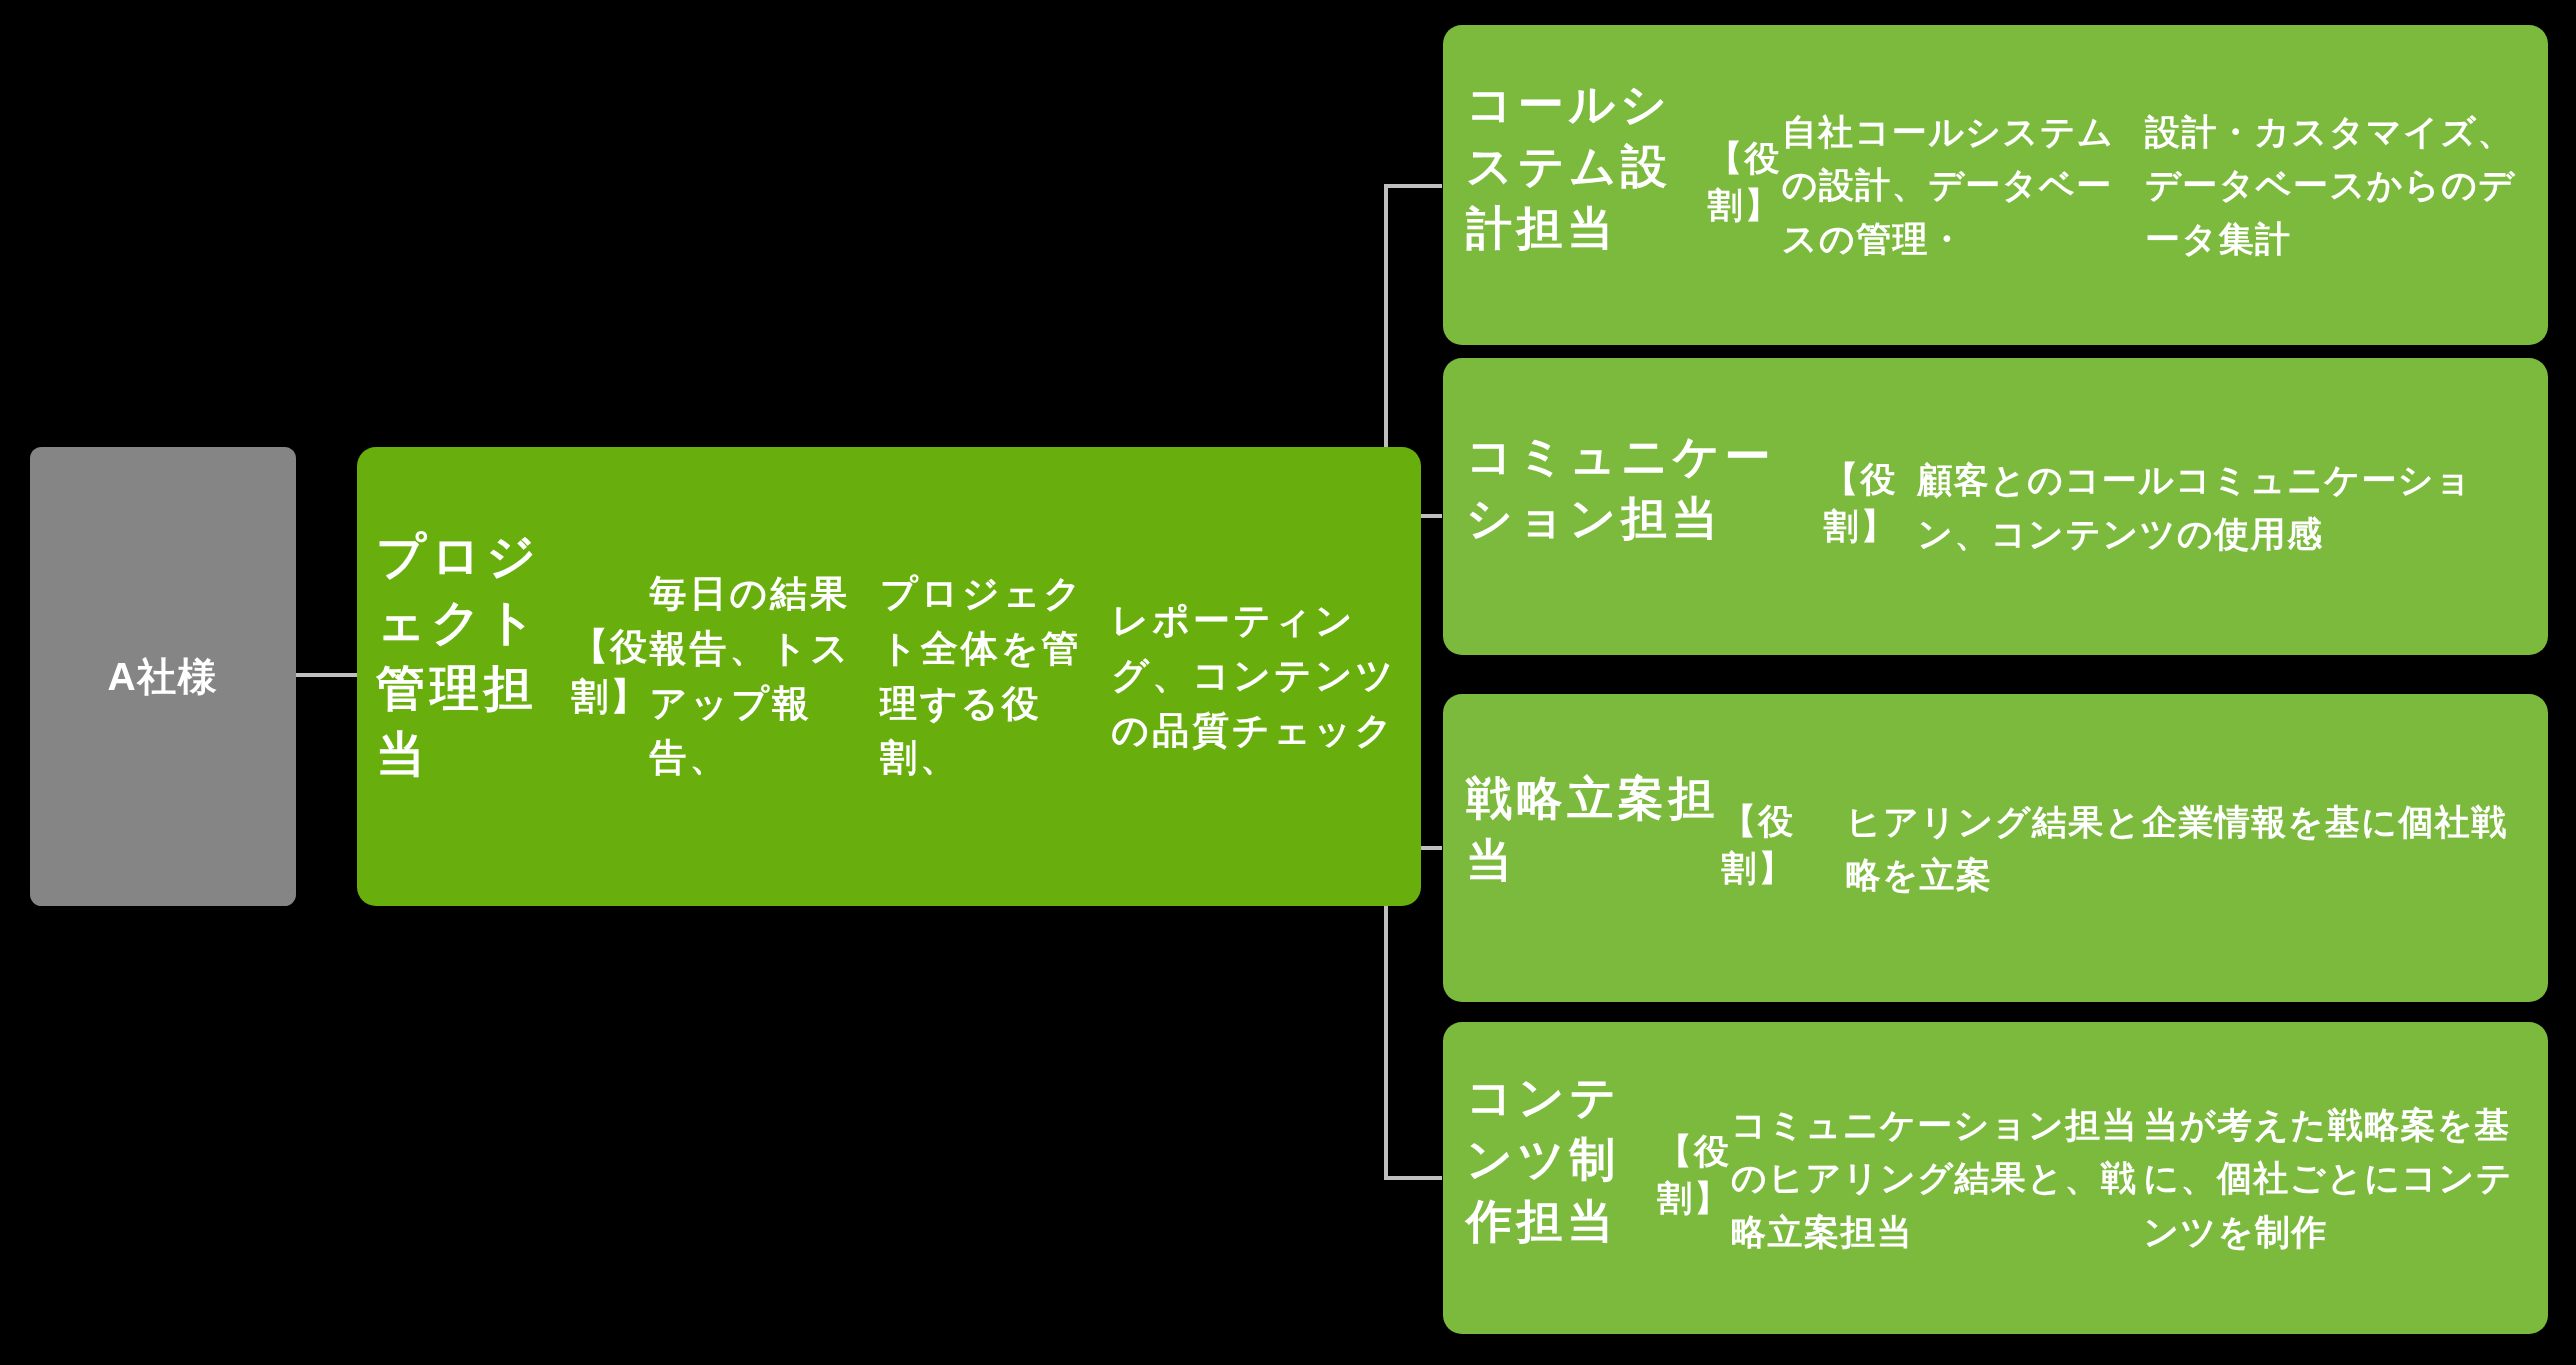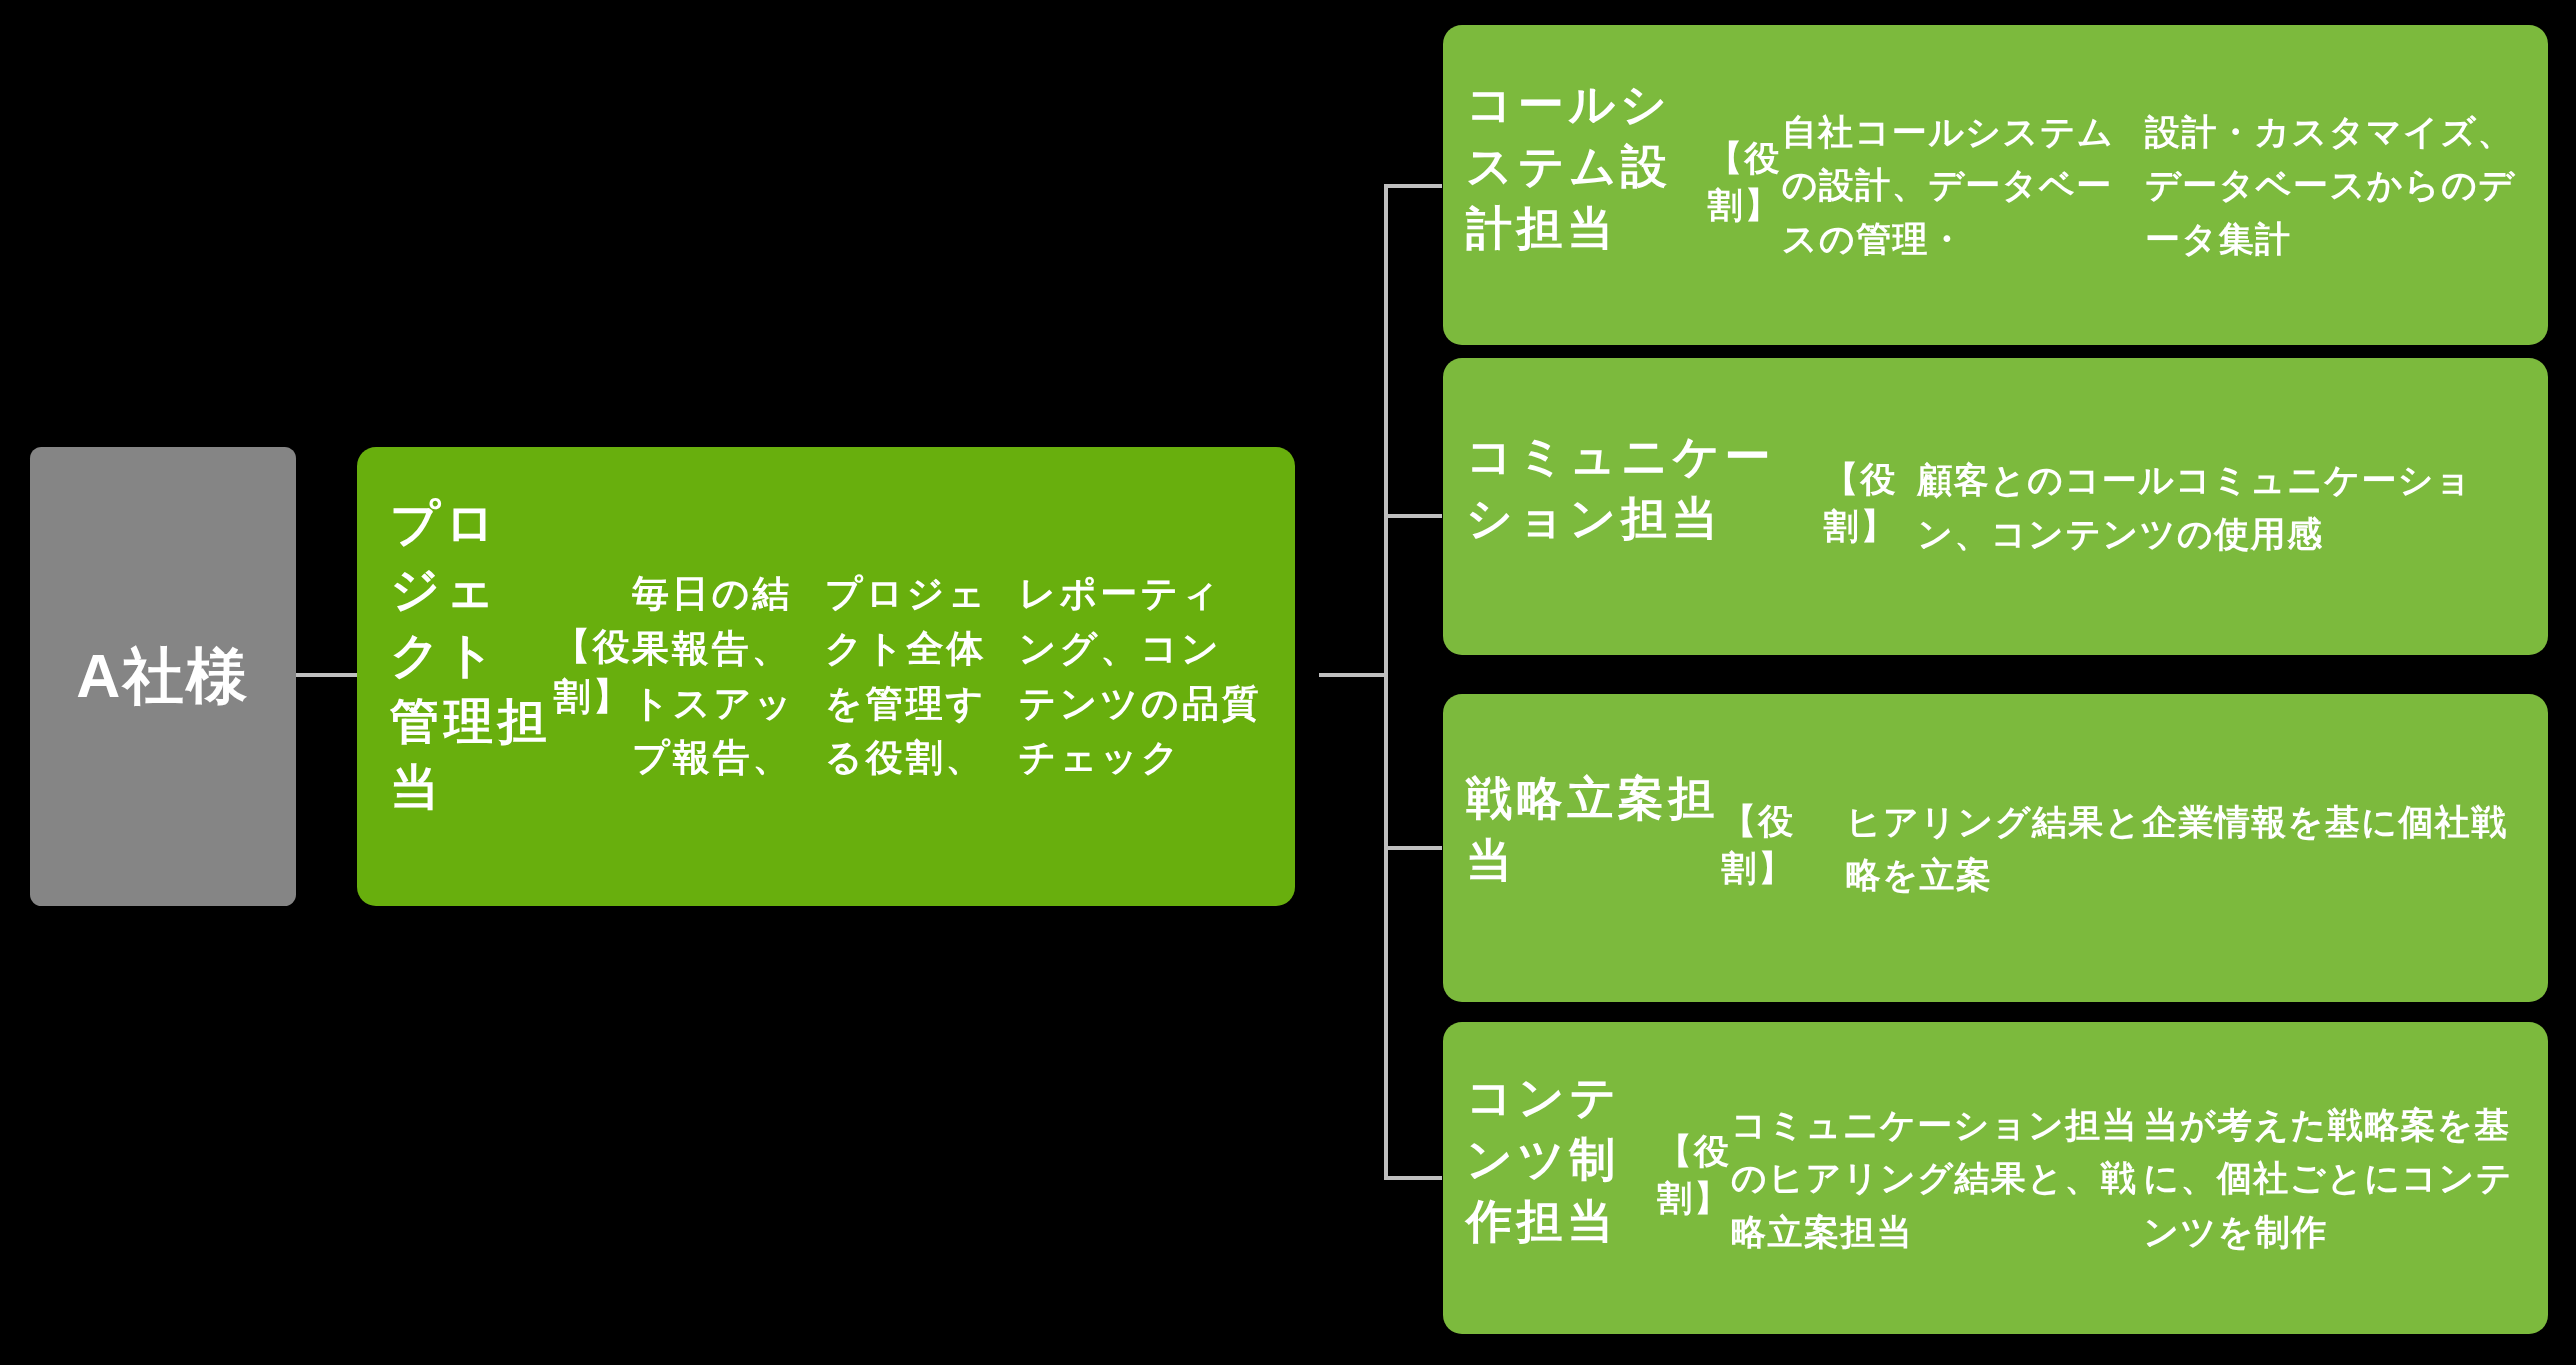--- a/index.html
+++ b/index.html
@@ -26,29 +26,29 @@
     justify-content: center;
     text-align: left;
   }
   
   .client-box {
     left: 30px; top: 447px; width: 266px; height: 459px;
     background: var(--client-box, #858585);
     border-radius: 11.4px;
   }
   .client-label {
-    font-size: 61px;
+    font-size: 39px;
     letter-spacing: 0.04em;
   }
   
   .manager-box {
-    left: 357px; top: 447px; width: 938px; height: 459px;
+    left: 357px; top: 447px; width: 1064px; height: 459px;
     background: var(--manager-box, #68AF0D);
     border-radius: 19px;
-    padding: 25px 33px;
+    padding: 25px 19px;
   }
   .manager-box .box-title {
     font-size: 49px;
     letter-spacing: 0.10em;
     margin-bottom: 41px;
   }
   .manager-box .role-heading {
     font-size: 37px;
     letter-spacing: 0.06em;
     margin-bottom: 9px;

